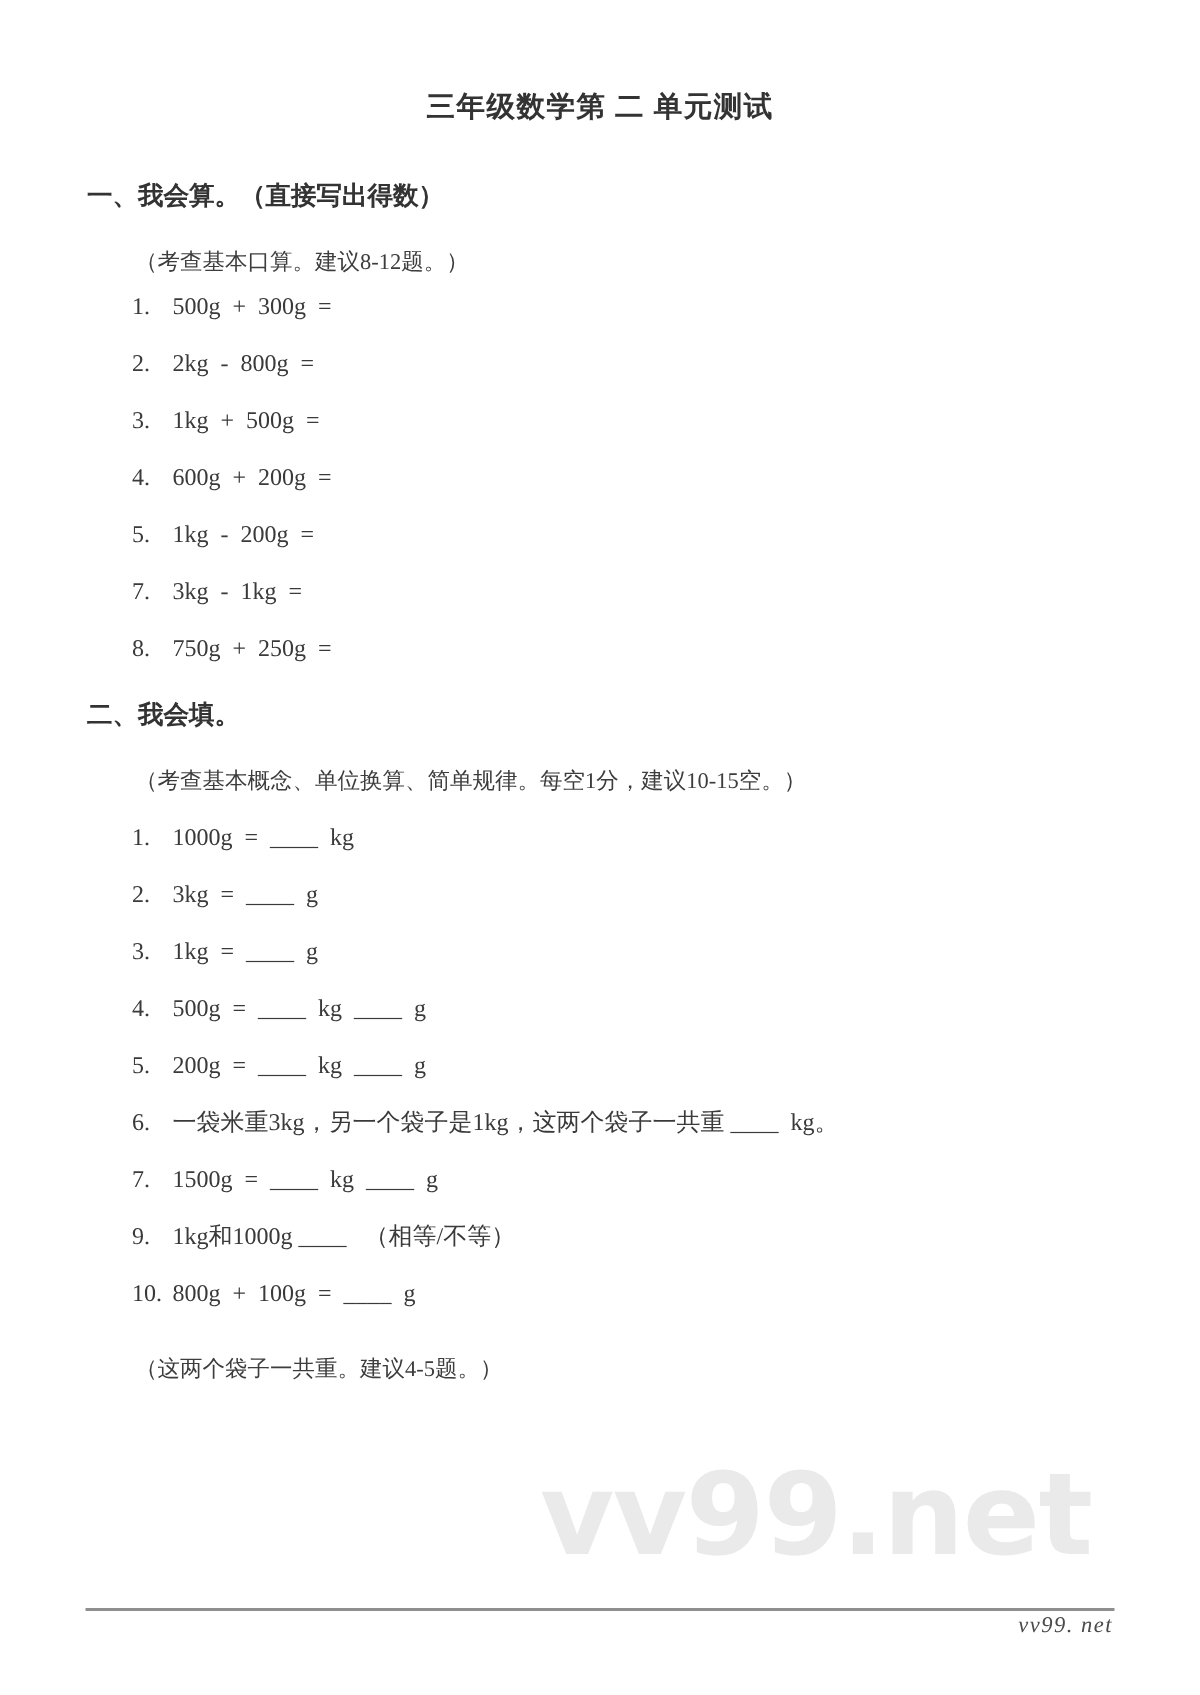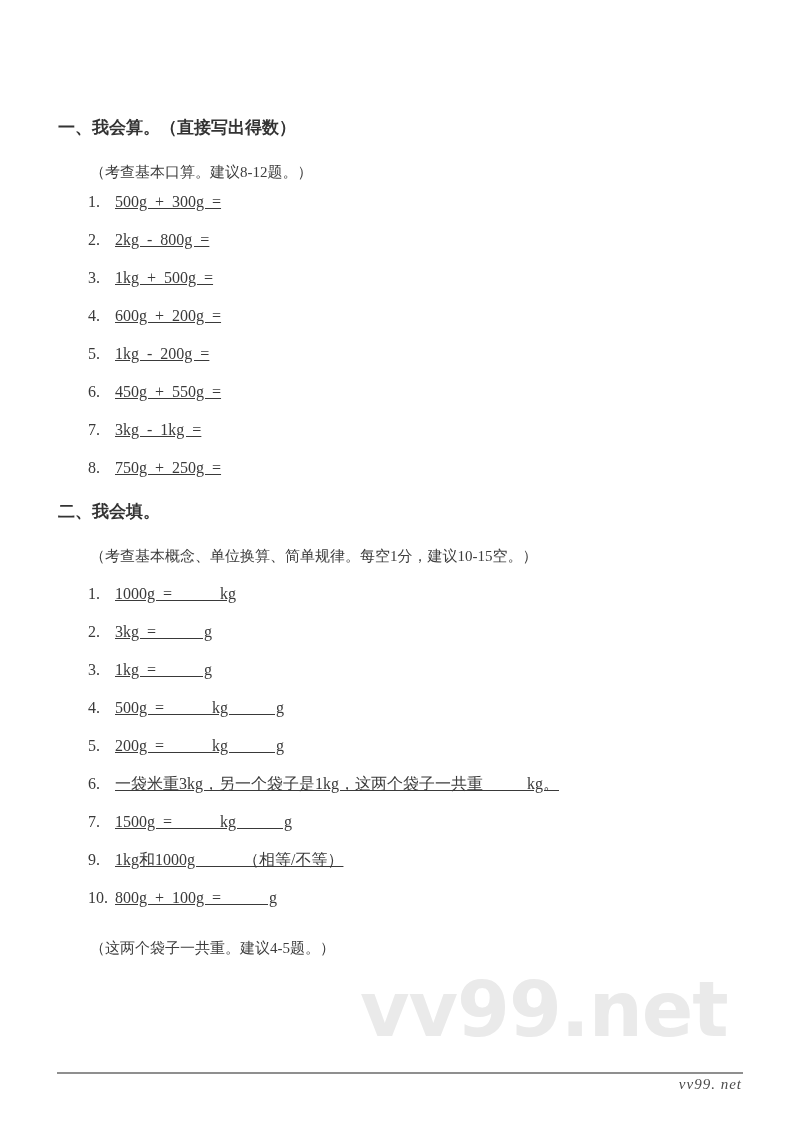--- a/index.html
+++ b/index.html
@@ -39,40 +39,39 @@
     color: #333333;
     letter-spacing: 1px;
   }
   .section-heading {
     margin: 0;
     font-size: 17px;
     line-height: 26px;
     font-weight: 700;
     color: #333333;
   }
-  .s1-heading { margin-top: 57px; }
+  .s1-heading { margin-top: 32px; }
   .s2-heading { margin-top: 12px; }
   .s3-heading { margin-top: 8px; }
   .note {
     margin: 20px 0 0 32px;
     font-size: 15px;
     line-height: 22px;
     color: #3d3d3d;
   }
   .items {
     list-style: none;
     margin: 0 0 0 30px;
     padding: 0;
   }
   .s2-items { margin-top: 8px; }
   .items li {
     font-size: 16px;
     line-height: 38px;
     white-space: pre-wrap;
-    text-decoration: underline;
   }
   .items .num {
     display: inline-block;
     min-width: 27px;
   }
   .items .txt { white-space: pre-wrap; }
   .footer-line {
     position: absolute;
     left: 57px;
     width: 686px;
@@ -96,31 +95,31 @@
 </style>
 </head>
 <body>
 
 <div class="page">
 
   <div class="watermark">vv99.net</div>
 
   <div class="content">
 
+    <h1 class="title">三年级数学第 二 单元测试</h1>
 
     <section>
       <h2 class="section-heading s1-heading">一、我会算。（直接写出得数）</h2>
       <p class="note">（考查基本口算。建议8-12题。）</p>
       <ul class="items">
         <li><span class="num">1.</span><span class="txt">500g  +  300g  =</span></li>
         <li><span class="num">2.</span><span class="txt">2kg  -  800g  =</span></li>
         <li><span class="num">3.</span><span class="txt">1kg  +  500g  =</span></li>
         <li><span class="num">4.</span><span class="txt">600g  +  200g  =</span></li>
         <li><span class="num">5.</span><span class="txt">1kg  -  200g  =</span></li>
-        <li><span class="num">6.</span><span class="txt">450g  +  550g  =</span></li>
         <li><span class="num">7.</span><span class="txt">3kg  -  1kg  =</span></li>
         <li><span class="num">8.</span><span class="txt">750g  +  250g  =</span></li>
       </ul>
     </section>
 
     <section>
       <h2 class="section-heading s2-heading">二、我会填。</h2>
       <p class="note">（考查基本概念、单位换算、简单规律。每空1分，建议10-15空。）</p>
       <ul class="items s2-items">
         <li><span class="num">1.</span><span class="txt">1000g  =  ____  kg</span></li>

